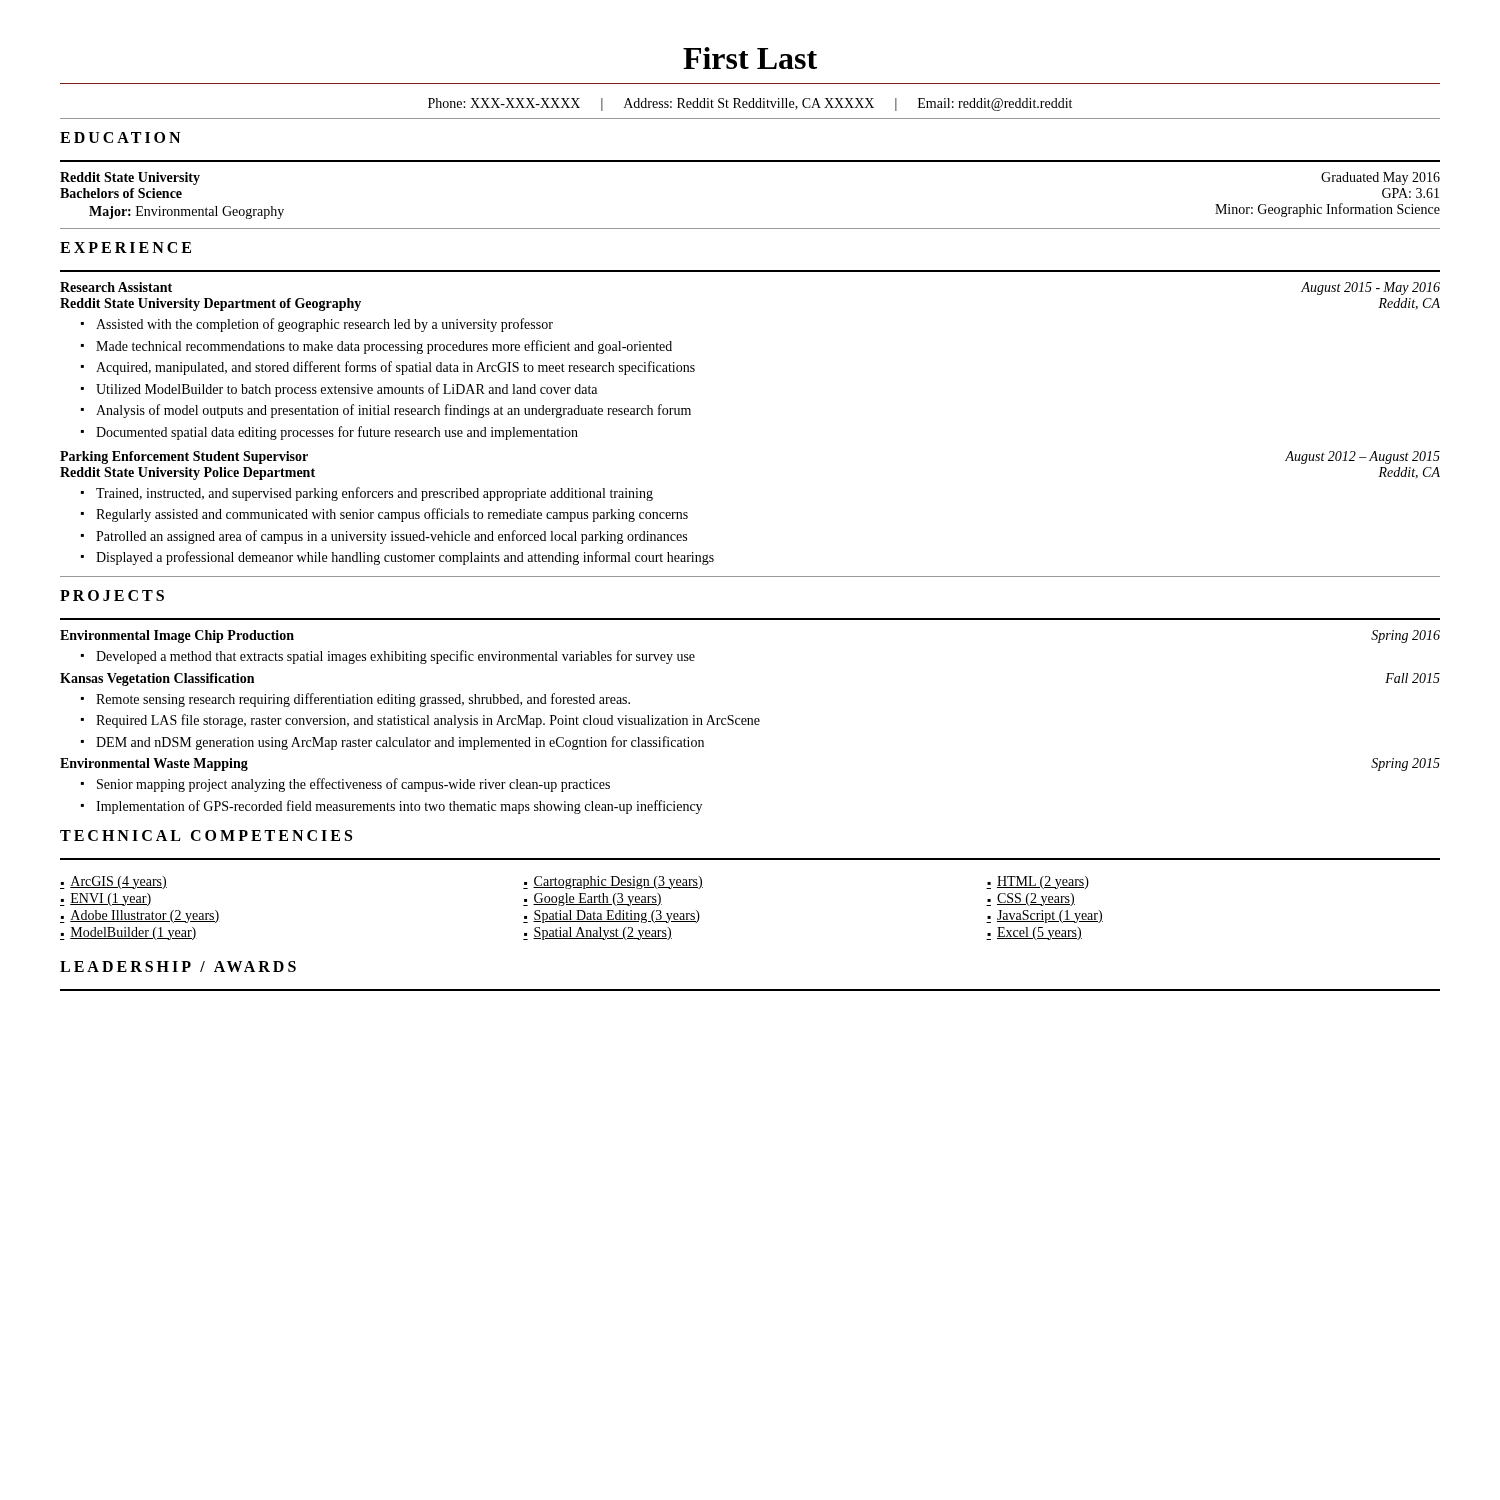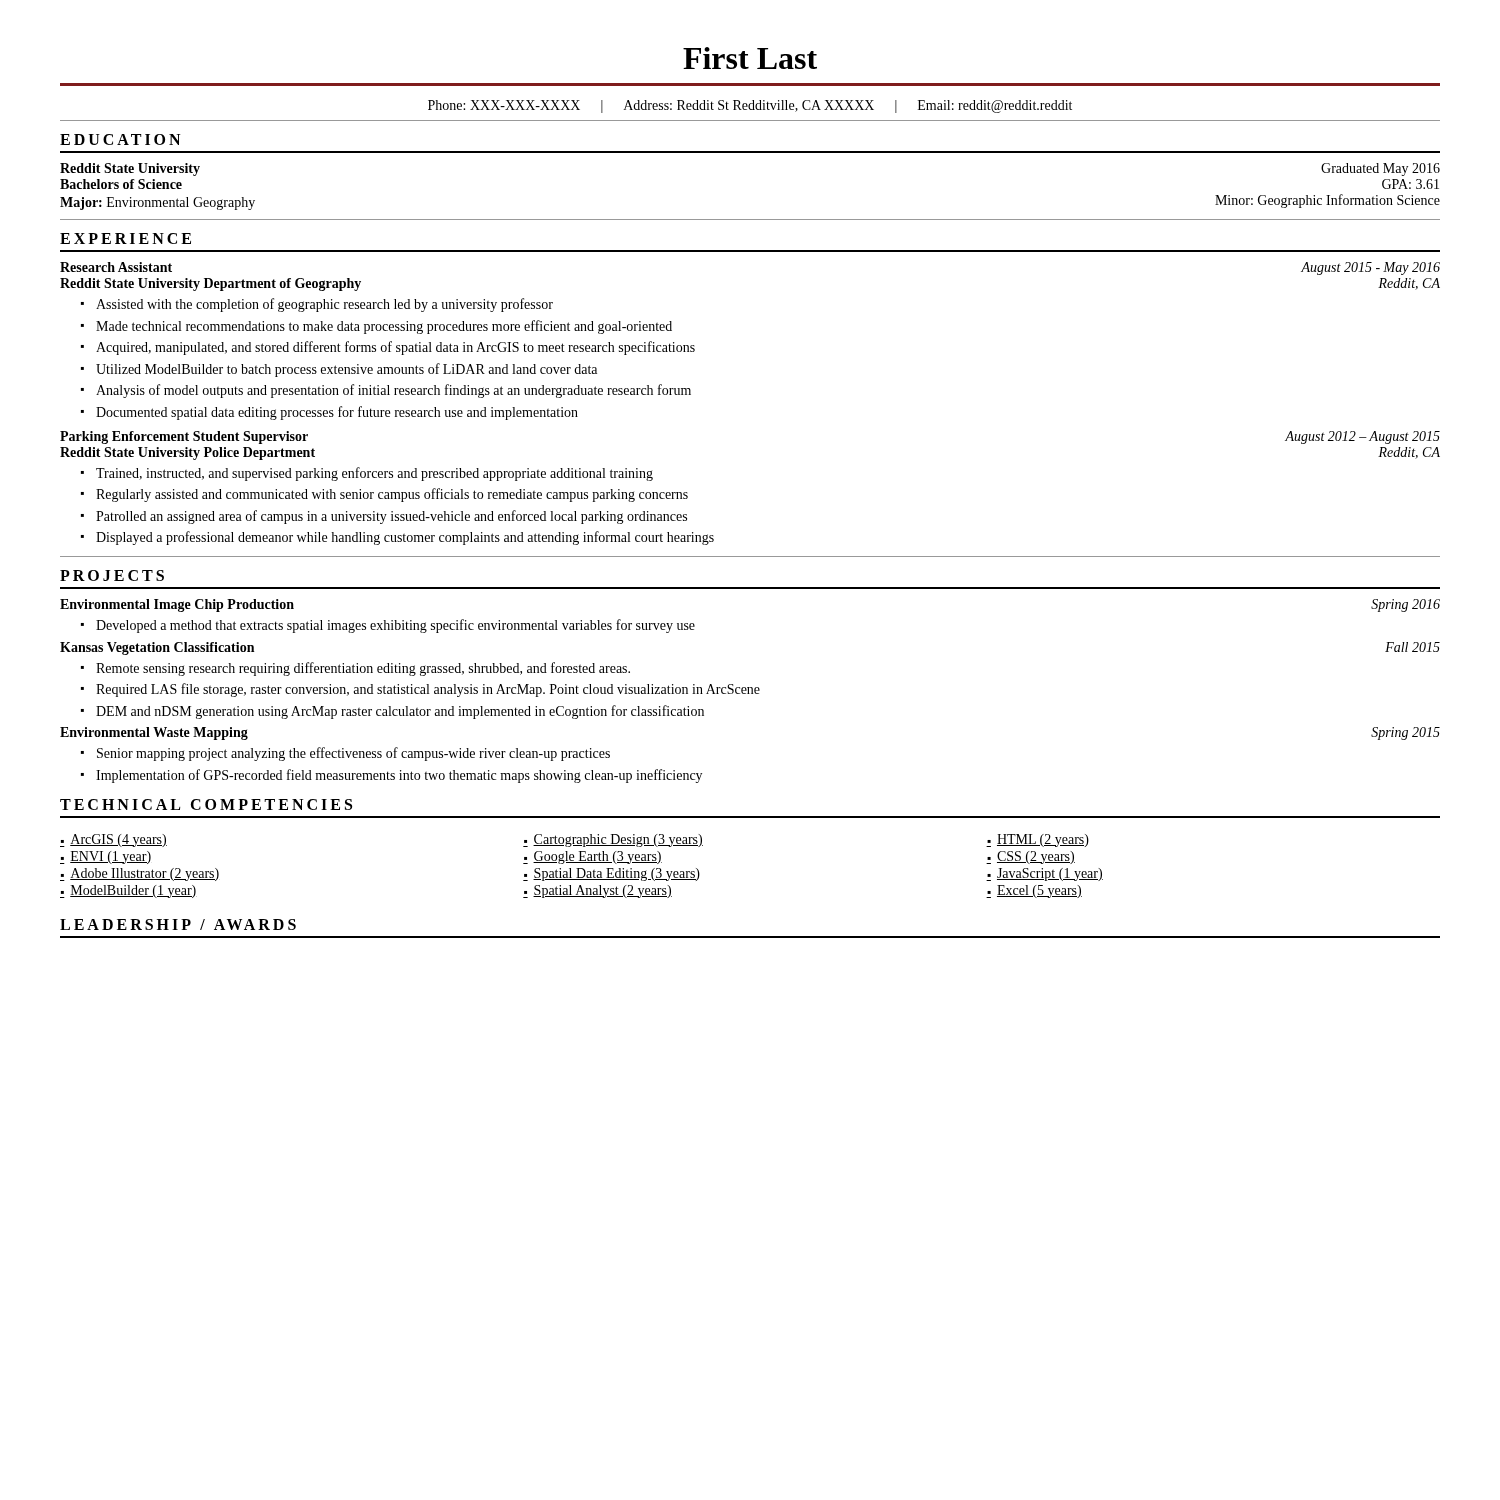--- a/index.html
+++ b/index.html
@@ -10,53 +10,53 @@
       background: #fff;
       width: 1500px;
       min-height: 1500px;
       padding: 40px 60px;
     }
     .resume-name {
       text-align: center;
       font-size: 32px;
       font-weight: bold;
       padding-bottom: 6px;
-      border-bottom: 3px solid #7f1d1d;
+      border-bottom: 1px solid #7f1d1d;
       margin-bottom: 6px;
     }
     .contact-bar {
       display: flex;
       justify-content: center;
       gap: 20px;
       font-size: 14px;
       padding: 6px 0;
       border-bottom: 1px solid #999;
       margin-bottom: 10px;
     }
     .contact-bar span { white-space: nowrap; }
     .section-header {
       font-size: 16px;
       font-weight: bold;
       letter-spacing: 3px;
       text-transform: uppercase;
       border-bottom: 2px solid #000;
-      padding-bottom: 2px;
+      padding-bottom: 13px;
       margin-bottom: 8px;
       margin-top: 10px;
     }
     .edu-row {
       display: flex;
       justify-content: flex-start;
       align-items: flex-start;
     }
     .edu-left { flex: 1; }
     .edu-right { text-align: right; min-width: 300px; }
     .bold { font-weight: bold; }
     .italic { font-style: italic; }
-    .edu-major { margin-top: 2px; }
+    .edu-major { margin-top: 2px; margin-left: 29px; }
     .exp-entry { margin-bottom: 6px; }
     .exp-header-row {
       display: flex;
       justify-content: space-between;
       align-items: flex-end;
     }
     .exp-title { font-weight: bold; font-size: 14px; }
     .exp-dates { font-style: italic; font-size: 14px; }
     .exp-org { font-weight: bold; font-size: 14px; }
     .exp-location { font-style: italic; font-size: 14px; }

